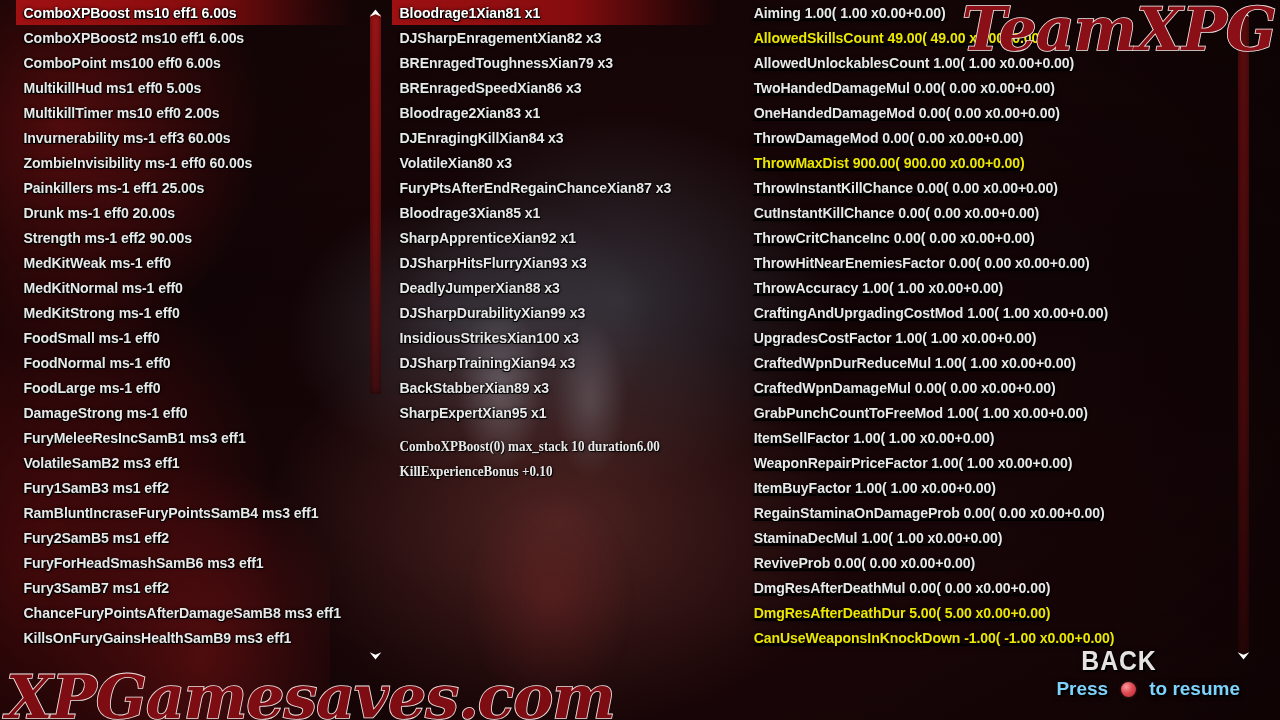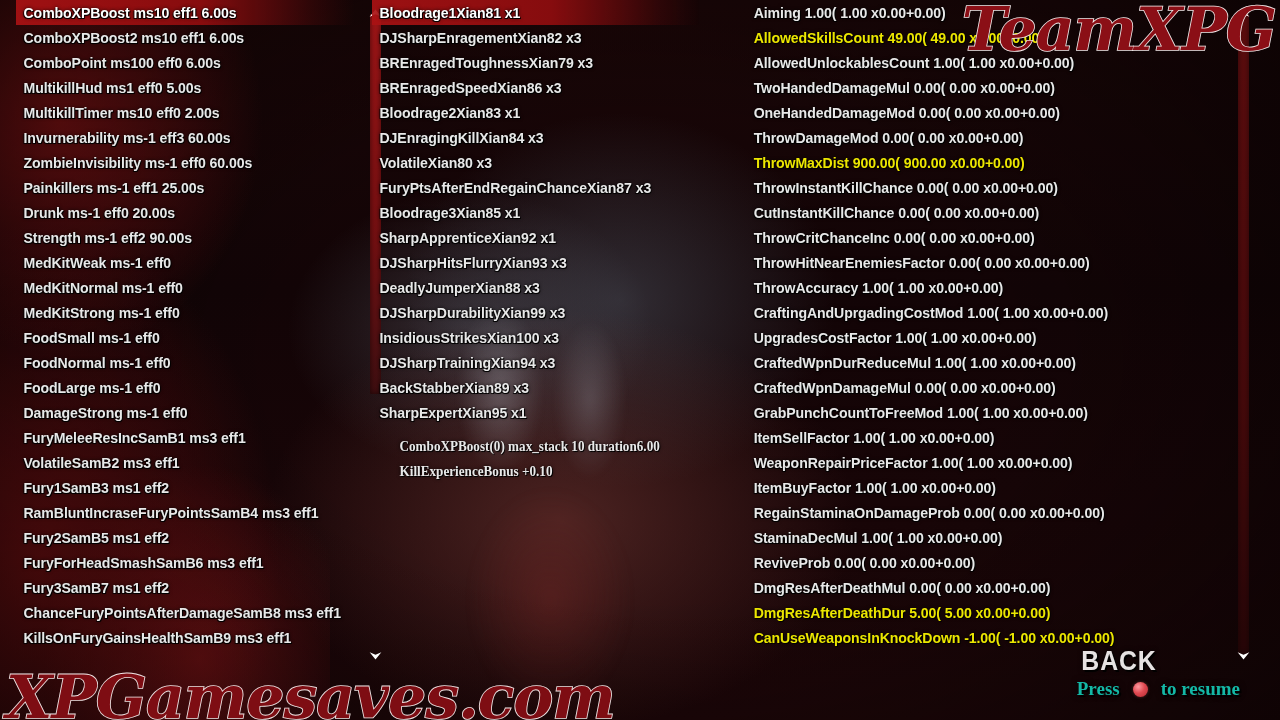--- a/index.html
+++ b/index.html
@@ -45,22 +45,22 @@
     filter:blur(3px);
   }
   #bg-vig {
     position:absolute; inset:0;
     background:radial-gradient(ellipse 900px 600px at 640px 360px, rgba(0,0,0,0) 40%, rgba(0,0,0,0.55) 100%);
   }
 
   
   .col { position:absolute; top:0; }
   #col-left   { left:16px;   width:360px; }
-  #col-mid    { left:372px; width:348px; }
-  #col-right  { left:748px; width:472px; }
+  #col-mid    { left:392px; width:348px; }
+  #col-right  { left:748px; width:472px;text-decoration:underline; }
 
   .row {
     color:#e8e8e8;
     font-size:15px;
     font-weight:bold;
     line-height:25px;
     height:25px;
     white-space:nowrap;
     letter-spacing:-0.1px;
     padding-left:8px;
@@ -122,25 +122,24 @@
 
   
   #back-block { position:absolute; right:36px; bottom:18px; text-align:center; width:250px; }
   #back-label {
     font-size:27px; font-weight:bold; color:#e6e2e2; letter-spacing:1px;
     text-shadow:2px 2px 0 rgba(0,0,0,0.9), 0 0 6px rgba(0,0,0,0.8);
     line-height:30px;
     transform:scaleX(0.92);
   }
   #resume-line {
-    font-size:19px; font-weight:bold; color:#14b8a6;
+    font-size:19px; font-weight:bold; color:#7dd3fc;
     text-shadow:2px 2px 0 rgba(0,0,0,0.9), 0 0 6px rgba(0,0,0,0.8);
     line-height:26px; display:flex; align-items:center; justify-content:flex-end; gap:13px;
     padding-right:4px;
-    font-family:Liberation Serif, serif;
   }
   #circle-btn {
     display:inline-block; width:15px; height:15px; border-radius:50%;
     background:radial-gradient(circle at 35% 32%, #ff9aa0 0%, #e04a52 45%, #b22830 100%);
     box-shadow:0 0 5px rgba(0,0,0,0.85), 0 0 3px rgba(255,120,120,0.5);
     flex:0 0 auto;
   }
 
   
   .wm {

